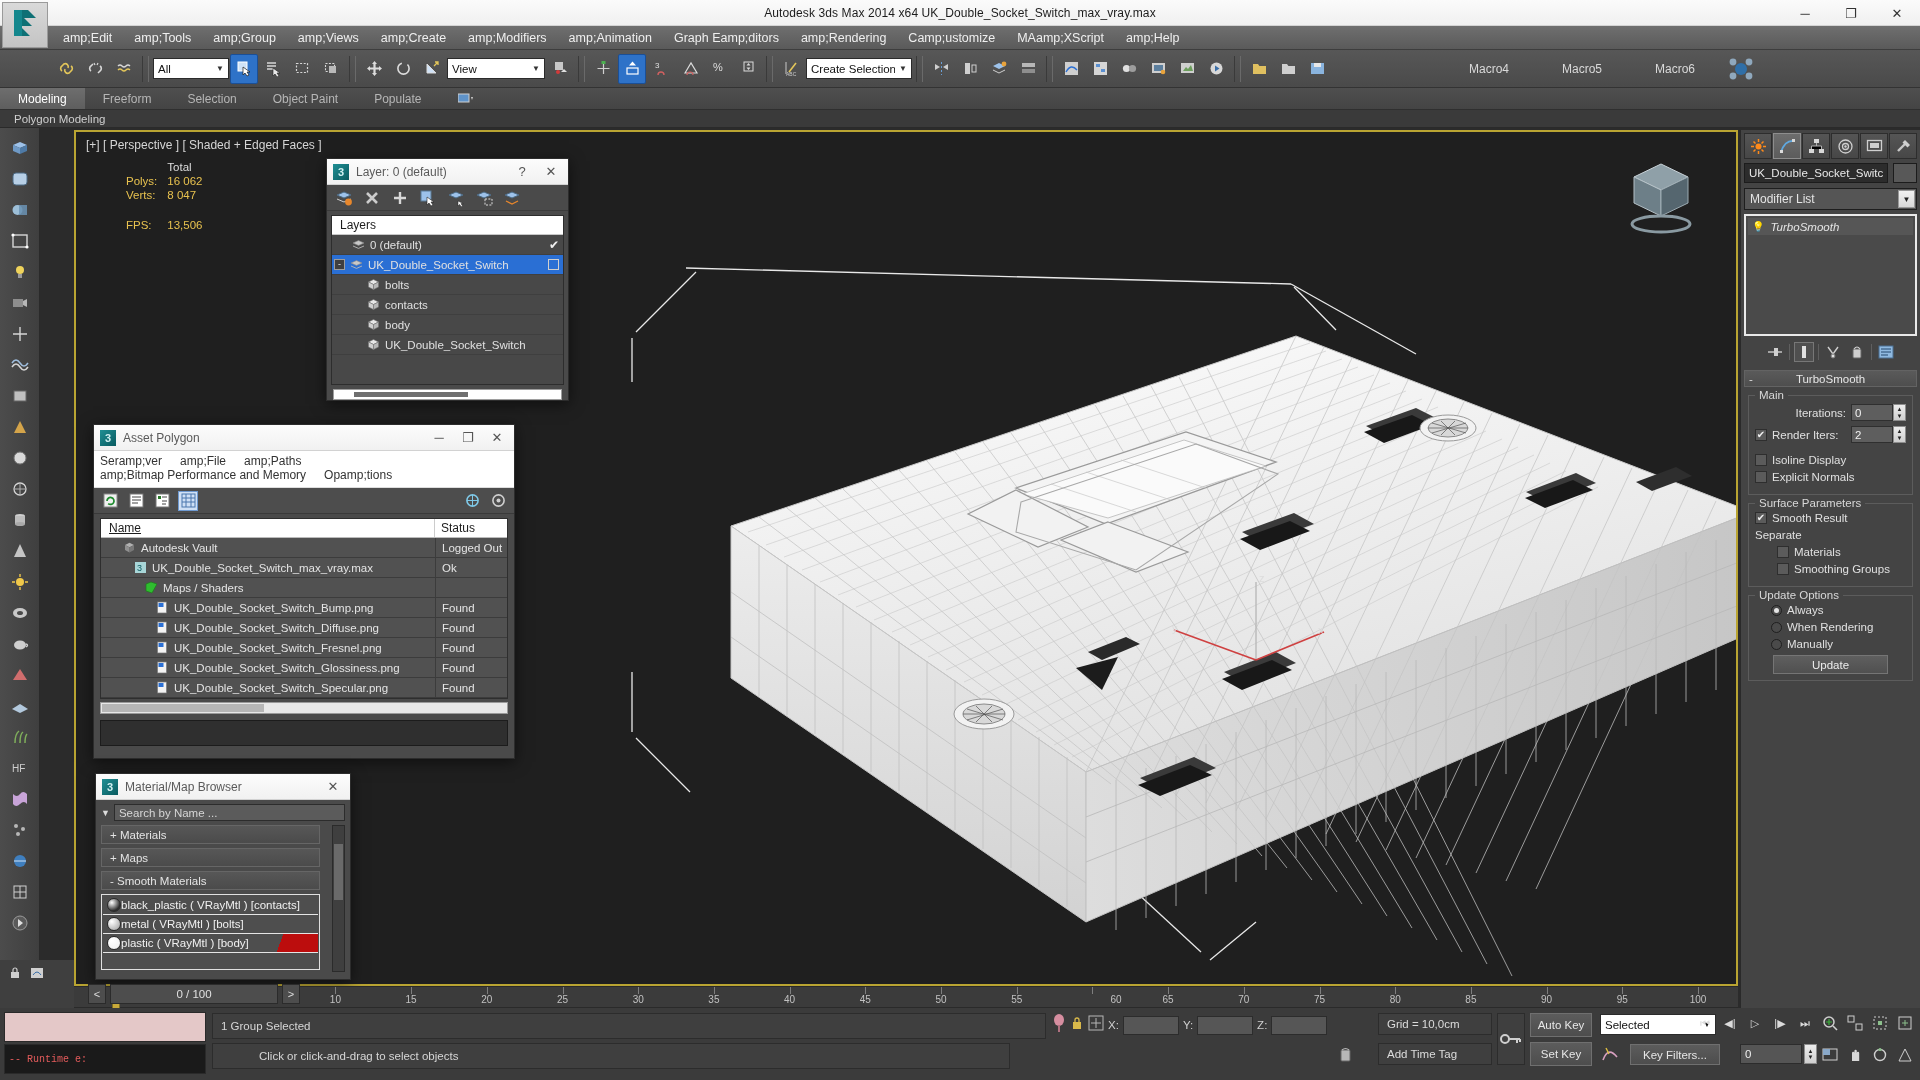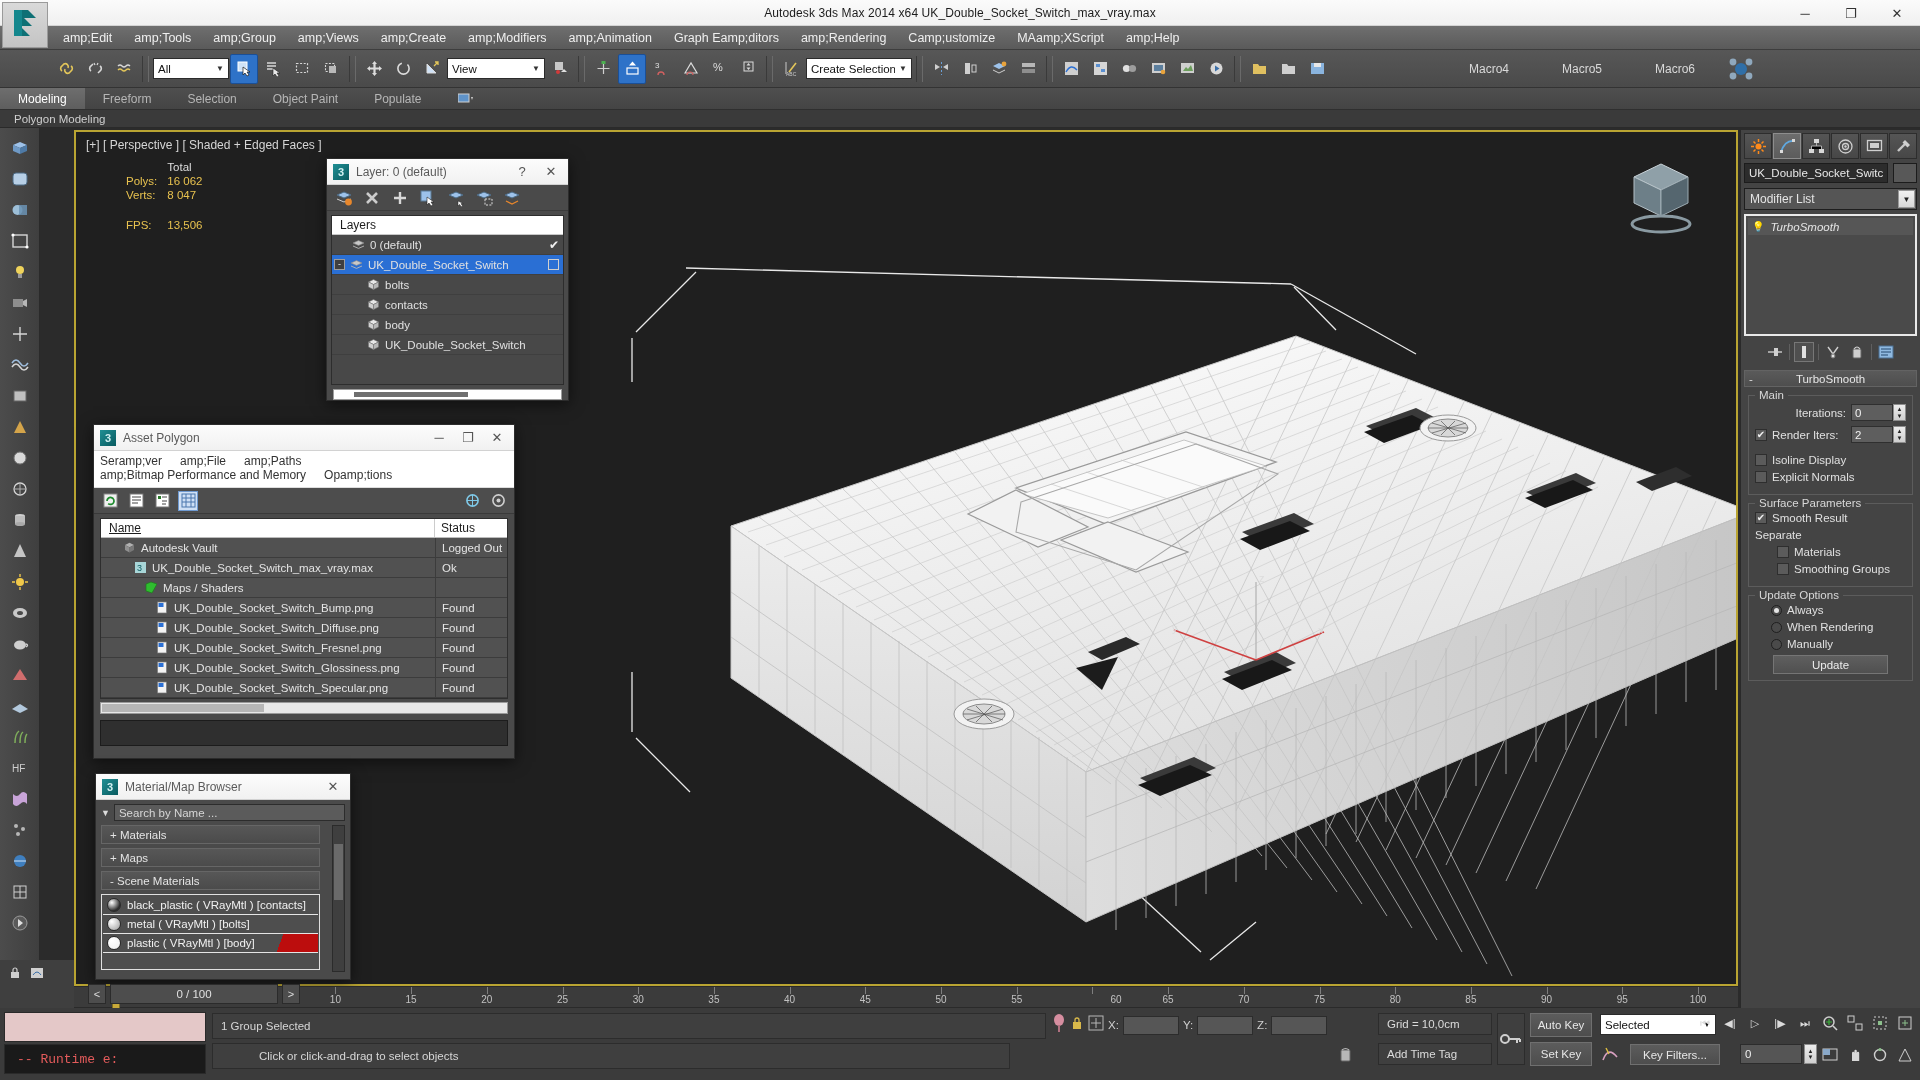--- a/index.html
+++ b/index.html
@@ -288,21 +288,21 @@
     color: #d6d6d6; font-size: 11.5px; display: flex; align-items: center; padding: 0 4px;
   }
   .mb-body { position: relative; height: 147px; padding: 0 5px; }
   .mb-grp {
     height: 19px; background: linear-gradient(#575757,#4b4b4b); border: 1px solid #666;
     display: flex; align-items: center; padding: 0 8px; color: #e4e4e4; font-size: 11.5px;
     margin-bottom: 4px; width: 219px;
   }
   .mb-list { border: 1px solid #e0e0e0; background: #4e4e4e; width: 219px; height: 76px; padding: 1px; position: relative; }
   .mb-item {
-    height: 19px; display: flex; align-items: center; gap: 6px; padding: 0 4px;
+    height: 19px; display: flex; align-items: center; padding: 0 4px;
     font-size: 11.5px; color: #f0f0f0; border-bottom: 1px solid #e5e5e5; position: relative;
   }
   .mb-sphere { width: 14px; height: 14px; border-radius: 50%; border: 1px solid #2a2a2a; }
   .mb-scroll { position: absolute; right: 5px; top: 0; width: 13px; height: 147px; background: #3f3f3f; border: 1px solid #2b2b2b; }
   .mb-scroll i { position: absolute; left: 1px; top: 18px; right: 1px; height: 56px; background: #6a6a6a; display: block; }
 
   
   .timeline {
     position: absolute; left: 74px; top: 986px; width: 1664px; height: 22px;
     background: #3b3b3b; border-top: 1px solid #2a2a2a; border-bottom: 1px solid #2a2a2a;
@@ -321,22 +321,22 @@
 
   
   .statusarea { position: absolute; left: 0; top: 1008px; width: 1920px; height: 72px; background: #3b3b3b; }
   .mx-listener {
     position: absolute; left: 4px; top: 4px; width: 202px; height: 30px;
     background: #e4c8c8; border: 1px solid #2a2a2a;
   }
   .mx-listener2 {
     position: absolute; left: 4px; top: 36px; width: 202px; height: 30px;
     background: #1a1a1a; border: 1px solid #2a2a2a; color: #e35b5b;
-    font-family: "Liberation Mono", monospace; font-size: 13px;
-    display: flex; align-items: center; padding-left: 12px; overflow: hidden; white-space: nowrap;
+    font-family: "Liberation Mono", monospace; font-size: 10px;
+    display: flex; align-items: center; padding-left: 4px; overflow: hidden; white-space: nowrap;
   }
   .st-line {
     position: absolute; left: 212px; height: 26px;
     background: #3f3f3f; border: 1px solid #2c2c2c;
     display: flex; align-items: center; padding: 0 8px;
     font-size: 11.5px; color: #d6d6d6;
   }
   .st-line.l1 { top: 5px; width: 834px; }
   .st-line.l2 { top: 35px; width: 798px; padding-left: 46px; }
   .coordgrp { position: absolute; top: 5px; display: flex; align-items: center; gap: 4px; }
@@ -1365,21 +1365,21 @@
       <div class="txt">Material/Map Browser</div>
       <div class="tbtn">✕</div>
     </div>
     <div class="mb-search">
       <span class="caret">▼</span>
       <div class="fld">Search by Name ...</div>
     </div>
     <div class="mb-body">
       <div class="mb-grp">+ Materials</div>
       <div class="mb-grp">+ Maps</div>
-      <div class="mb-grp">- Scene Materials</div>
+      <div class="mb-grp">- Smooth Materials</div>
       <div class="mb-list">
         <div id="mat-rows">
             <div class="mb-item">
               <span class="mb-sphere" style="background:radial-gradient(circle at 32% 30%, #ffffff, #2e2e2e 70%)"></span>
               <span style="position:relative;z-index:2">black_plastic  ( VRayMtl )  [contacts]</span>
             </div>
             <div class="mb-item">
               <span class="mb-sphere" style="background:radial-gradient(circle at 32% 30%, #ffffff, #b9b9b9 70%)"></span>
               <span style="position:relative;z-index:2">metal  ( VRayMtl )  [bolts]</span>
             </div>

